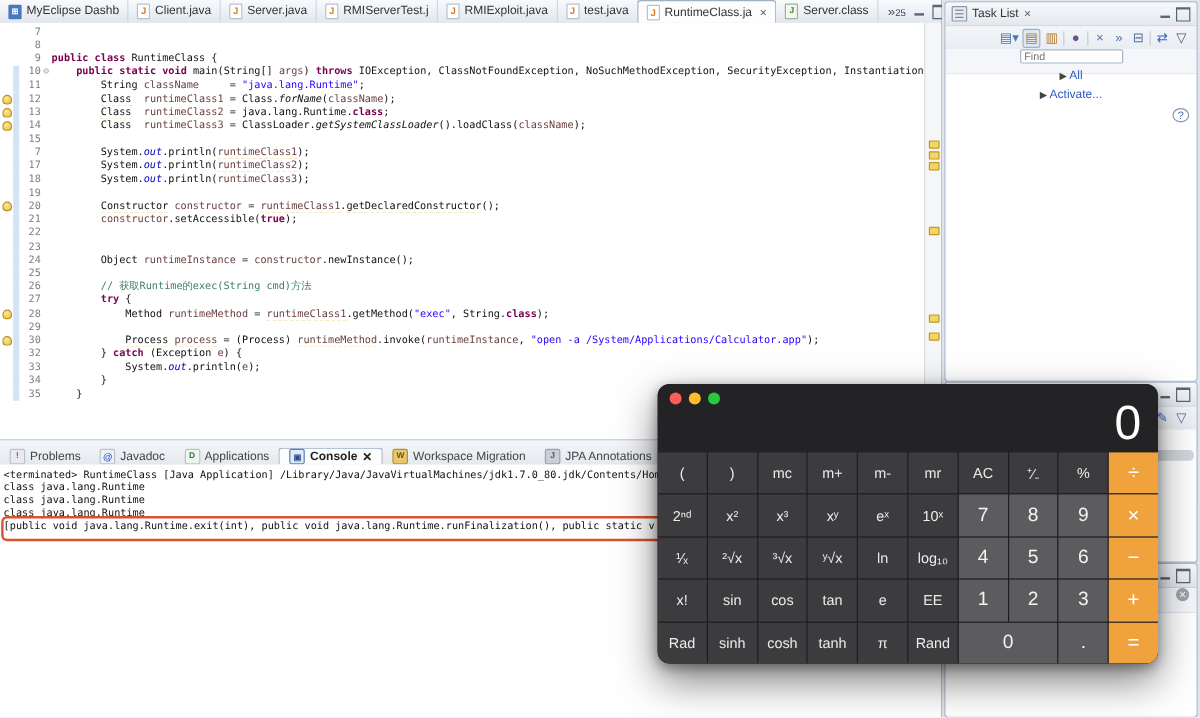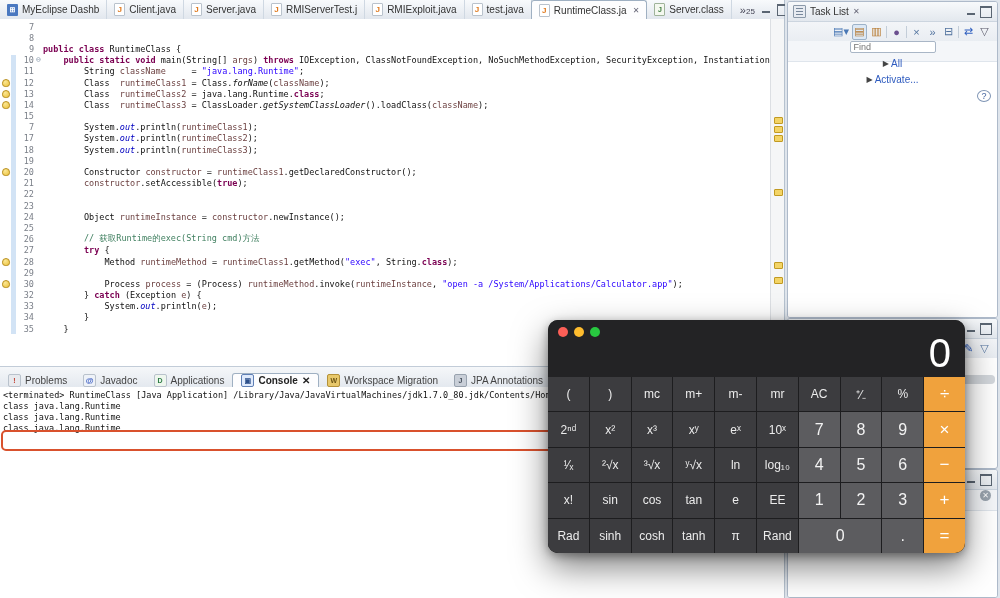--- a/index.html
+++ b/index.html
@@ -413,20 +413,21 @@
           <span class="cicon ci-spring">S</span>
           <span>Spring Annotations</span>
         </div>
       </div>
   </div>
   <div id="console-body">
       <div class="conl">&lt;terminated&gt; RuntimeClass [Java Application] /Library/Java/JavaVirtualMachines/jdk1.7.0_80.jdk/Contents/Home/bin/java (2020年3月18日</div>
       <div class="conl">class java.lang.Runtime</div>
       <div class="conl">class java.lang.Runtime</div>
       <div class="conl">class java.lang.Runtime</div>
+      <div class="conl">[public void java.lang.Runtime.exit(int), public void java.lang.Runtime.runFinalization(), public static v</div>
     </div>
   <div id="console-redbox"></div>
 </div>
 
 <div class="rightcol">
 
   <div class="panel" style="top:1px;height:315px;">
     <div class="phead">
       <span class="tl-icon"></span>
       <span class="title">Task List</span>

